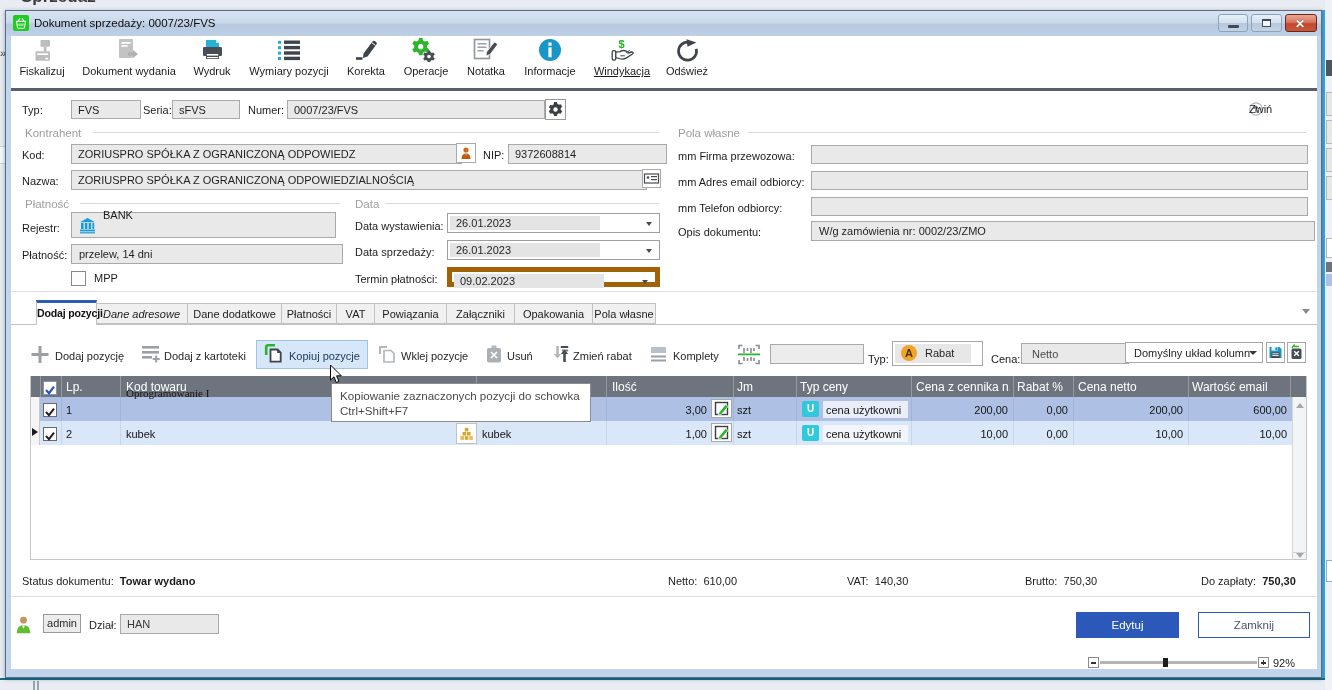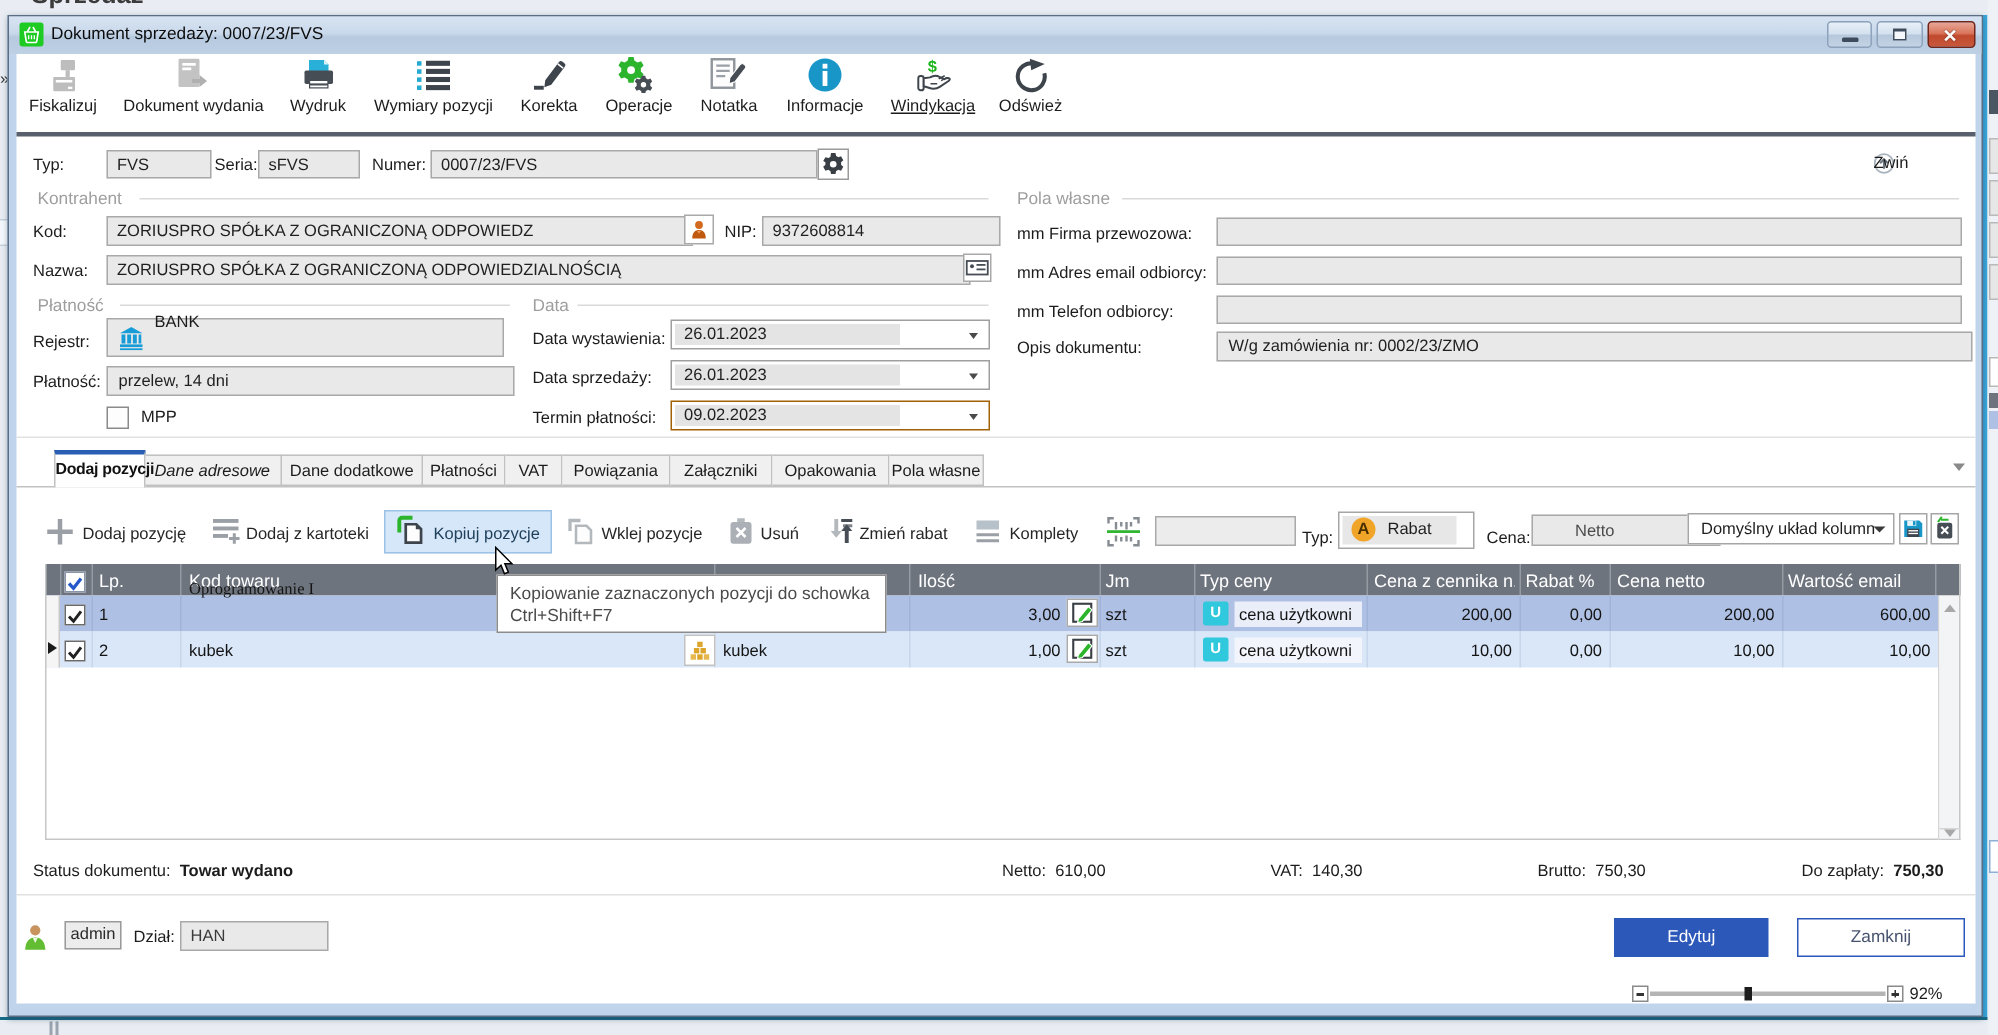--- a/index.html
+++ b/index.html
@@ -232,21 +232,21 @@
 <div class="ab" style="left:447px;top:213px;width:213px;height:20px;background:#fff;border:1px solid #9f9f9f;box-sizing:border-box;">
 <div class="ab" style="left:2px;top:2px;width:144px;height:13px;background:#e4e4e4;font-size:11px;color:#1f1f1f;padding-top:1px;padding-left:6px;">26.01.2023</div>
 <div class="ab" style="right:7px;top:8px;width:0;height:0;border-left:3.5px solid transparent;border-right:3.5px solid transparent;border-top:4px solid #4a4a4a;"></div>
     </div>
 <div class="lab" style="left:355px;top:245px;">Data sprzedaży:</div>
 <div class="ab" style="left:447px;top:240px;width:213px;height:20px;background:#fff;border:1px solid #9f9f9f;box-sizing:border-box;">
 <div class="ab" style="left:2px;top:2px;width:144px;height:13px;background:#e4e4e4;font-size:11px;color:#1f1f1f;padding-top:1px;padding-left:6px;">26.01.2023</div>
 <div class="ab" style="right:7px;top:8px;width:0;height:0;border-left:3.5px solid transparent;border-right:3.5px solid transparent;border-top:4px solid #4a4a4a;"></div>
     </div>
 <div class="lab" style="left:355px;top:272px;">Termin płatności:</div>
-<div class="ab" style="left:447px;top:267px;width:213px;height:20px;background:#fff;border:1px solid #a16207;box-sizing:border-box;">
+<div class="ab" style="left:447px;top:267px;width:213px;height:20px;background:#fff;border:5px solid #a16207;box-sizing:border-box;">
 <div class="ab" style="left:2px;top:2px;width:144px;height:13px;background:#e4e4e4;font-size:11px;color:#1f1f1f;padding-top:1px;padding-left:6px;">09.02.2023</div>
 <div class="ab" style="right:7px;top:8px;width:0;height:0;border-left:3.5px solid transparent;border-right:3.5px solid transparent;border-top:4px solid #4a4a4a;"></div>
     </div>
 
 <div class="glab" style="left:678px;top:126px;">Pola własne</div>
 <div class="gline" style="left:748px;top:132px;width:558px;"></div>
 <div class="lab" style="left:678px;top:149px;">mm Firma przewozowa:</div>
 <div class="fld" style="left:811px;top:145px;width:495px;height:17px;"></div>
 <div class="lab" style="left:678px;top:175px;">mm Adres email odbiorcy:</div>
 <div class="fld" style="left:811px;top:171px;width:495px;height:17px;"></div>
@@ -326,21 +326,21 @@
       <rect x="0" y="9.5" width="22" height="1.8" fill="#2cb52c"></rect>
     </svg>
 <div class="fld" style="left:770px;top:344px;width:92px;height:18px;background:#ececec;"></div>
 <div class="lab" style="left:868px;top:352px;">Typ:</div>
 <div class="ab" style="left:892px;top:341px;width:91px;height:25px;background:#fff;border:1px solid #a6a6a6;box-sizing:border-box;">
 <div class="ab" style="left:2px;top:2px;width:76px;height:19px;background:#e7e7e7;"></div>
 <div class="ab" style="left:8px;top:2.5px;width:16px;height:16px;border-radius:50%;background:#f0a428;font-size:11px;font-weight:bold;color:#4a3000;text-align:center;line-height:16px;">A</div>
 <div class="ab" style="left:32px;top:5px;font-size:11px;color:#1f1f1f;">Rabat</div>
     </div>
 <div class="lab" style="left:991px;top:352px;">Cena:</div>
-<div class="fld" style="left:1021px;top:343px;width:96px;height:17px;padding:2px 0 0 28px;color:#4a4a4a;">Netto</div>
+<div class="fld" style="left:1021px;top:343px;width:96px;height:17px;padding:2px 0 0 10px;color:#4a4a4a;">Netto</div>
 <div class="ab" style="left:1125px;top:342px;width:138px;height:21px;background:#fff;border:1px solid #a6a6a6;box-sizing:border-box;">
 <div class="ab" style="left:8px;top:4px;font-size:11px;color:#1f1f1f;white-space:nowrap;">Domyślny układ kolumn</div>
 <div class="ab" style="right:5px;top:8px;width:0;height:0;border-left:4px solid transparent;border-right:4px solid transparent;border-top:4.5px solid #3a3a3a;"></div>
     </div>
 <div class="ab" style="left:1266px;top:342px;width:19px;height:21px;background:#fff;border:1px solid #a6a6a6;box-sizing:border-box;">
 <svg width="17" height="19" viewBox="0 0 17 19">
         <path d="M2.5 4 h10 l2 2 v9 h-12 Z" fill="#1896c8"></path>
         <rect x="4.5" y="4" width="6" height="3.6" fill="#e8f4fa"></rect>
         <rect x="8.3" y="4.4" width="1.7" height="2.8" fill="#1896c8"></rect>
         <rect x="4.5" y="9.5" width="8" height="5.5" fill="#3e444b"></rect>

